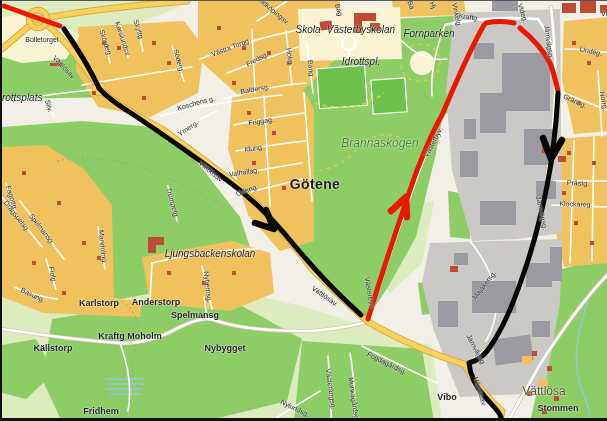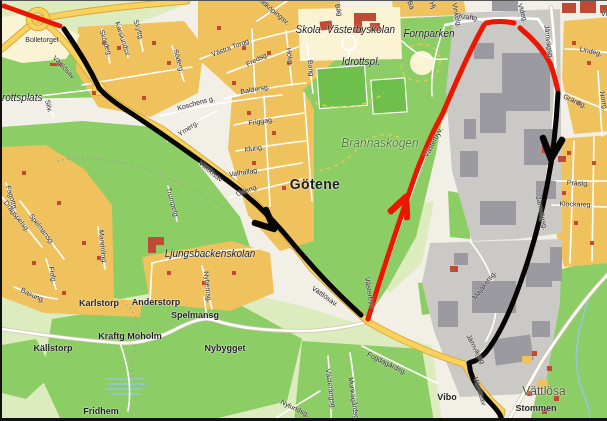--- a/index.html
+++ b/index.html
@@ -278,21 +278,21 @@
     <span class="lbl" style="left:40px;top:38px;">Bolletorget</span>
     <span class="lbl place" style="left:97px;top:302px;">Karlstorp</span>
     <span class="lbl place" style="left:154px;top:301px;">Anderstorp</span>
     <span class="lbl place" style="left:193px;top:314px;">Spelmansg</span>
     <span class="lbl place" style="left:128px;top:335px;">Kraftg Moholm</span>
     <span class="lbl place" style="left:51px;top:347px;">Källstorp</span>
     <span class="lbl place" style="left:223px;top:347px;">Nybygget</span>
     <span class="lbl place" style="left:99px;top:410px;">Fridhem</span>
     <span class="lbl place" style="left:445px;top:364px;margin-top:32px;">Vibo</span>
     <span class="lbl hamlet" style="left:542px;top:390px;">Vättlösa</span>
-    <span class="lbl place" style="left:520px;top:407px;padding-left:28px;">Stommen</span>
+    <span class="lbl place" style="left:542px;top:407px;padding-left:28px;">Stommen</span>
 
     <span class="lbl poi" style="left:16px;top:96px;">Idrottsplats</span>
     <span class="lbl poi" style="left:306px;top:28px;">Skola</span>
     <span class="lbl poi" style="left:359px;top:28px;">Västerbyskolan</span>
     <span class="lbl poi" style="left:427px;top:32px;">Fornparken</span>
     <span class="lbl poi" style="left:359px;top:60px;">Idrottspl.</span>
     <span class="lbl nature" style="left:370px;top:142px;">Brännaskogen</span>
     <span class="lbl poi" style="left:208px;top:252px;">Ljungsbackenskolan</span>
 
     <span class="lbl street" style="left:62px;top:66px;--r:47deg;">Vättlösav</span>

